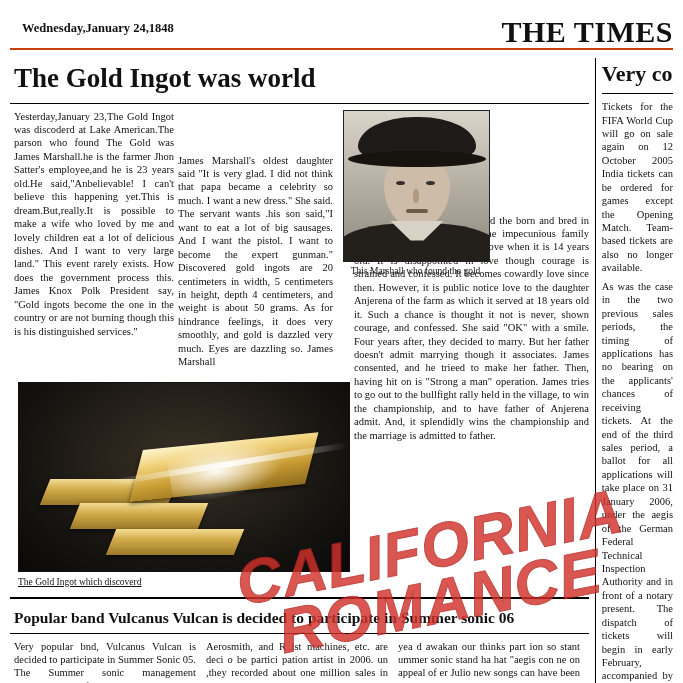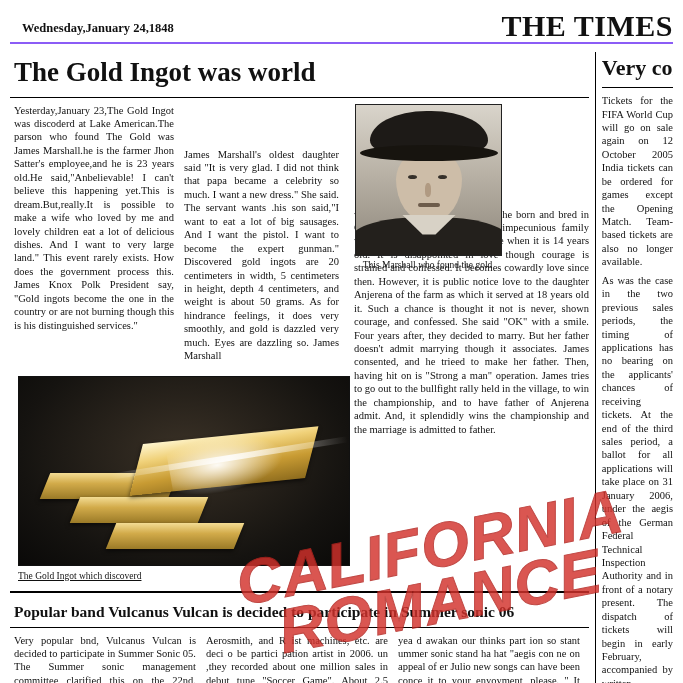--- a/index.html
+++ b/index.html
@@ -10,24 +10,24 @@
     color:#111;
     overflow:hidden;
     position:relative;
   }
   .page{position:relative;width:683px;height:683px;box-sizing:border-box;padding:0 10px;}
 
   
   .masthead{
     position:relative;
     height:40px;
-    border-bottom:2px solid #8b5cf6;
+    border-bottom:2px solid #c2410c;
     display:flex;
     align-items:flex-end;
-    padding-bottom:2px;
+    padding-bottom:8px;
   }
   .masthead-date{
     font-family:"Liberation Serif", serif;
     font-size:12.5px;
     font-weight:bold;
     padding-left:12px;
     padding-bottom:4px;
     letter-spacing:0px;
   }
   .masthead-title{
@@ -62,21 +62,21 @@
     font-weight:bold;
     line-height:1.06;
     padding:10px 0 8px 4px;
     font-family:"Liberation Serif", serif;
   }
   .hr-thin{border:0;border-top:1px solid #000;margin:2px 0 6px 0;}
   .hr-thick{border:0;border-top:2px solid #000;margin:4px 0 6px 0;}
 
   .lead-cols{
     display:flex;
-    gap:10px;
+    gap:4px;
     padding-left:4px;
   }
   .col{
     font-size:10.5px;
     line-height:1.28;
     text-align:justify;
     font-family:"Liberation Serif", serif;
     hyphens:auto;
   }
   .col p{margin:0 0 5px 0;}

